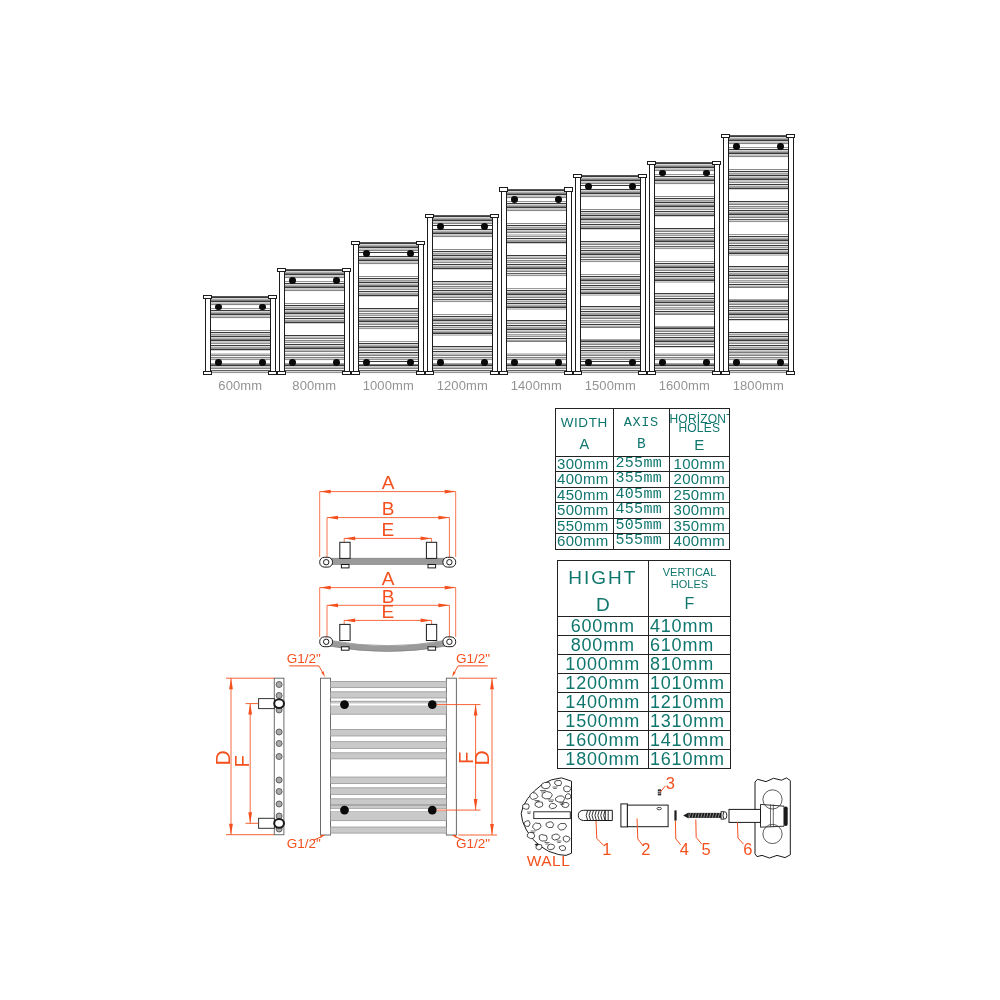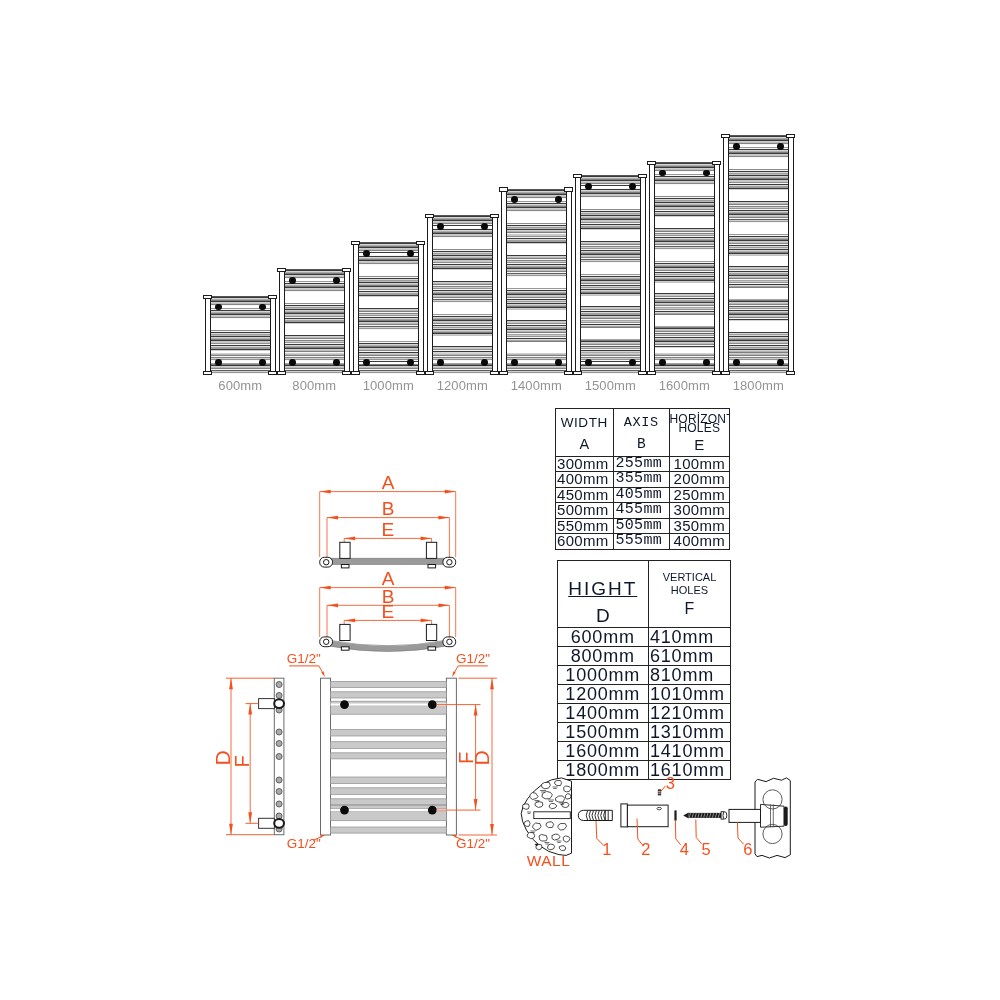--- a/index.html
+++ b/index.html
@@ -21,36 +21,36 @@
   border:1.1px solid #1c1c1c; }
 .rad .botgroup { position:absolute; left:5.5px; right:5.5px; bottom:1.2px; height:21px;
   background-image:repeating-linear-gradient(to top, #f6f6f6 0px, #f6f6f6 0.55px, #7d7d7d 0.75px, #7d7d7d 1.05px, #a9a9a9 1.85px, #dadada 2.65px, #c9c9c9 3.35px, #3a3a3a 3.55px, #3a3a3a 4.35px);
 }
 .rad .dotline { position:absolute; left:5.5px; right:5.5px; height:2px; background:#fff; }
 .rad .dot { position:absolute; width:6.8px; height:6.8px; border-radius:50%; background:#0a0a0a; }
 .radlabel { position:absolute; width:71.5px; text-align:center; font-size:13px;
   color:#939393; letter-spacing:0.1px; }
 table { border-collapse:collapse; position:absolute; background:#fff; table-layout:fixed; }
 td { border:1.6px solid #222; text-align:center; vertical-align:middle; padding:0;
-  overflow:hidden; color:#0f172a; }
+  overflow:hidden; color:#0f766e; }
 .t1 { left:554.5px; top:407.5px; width:175.5px; }
 .t1 td:nth-child(1) { width:58.5px; } .t1 td:nth-child(2) { width:55.5px;font-family:Liberation Mono, monospace; } .t1 td:nth-child(3) { width:60.5px; }
 .t1 .hdr td { height:48px; }
 .t1 .dr td { height:15.0px; font-size:15px; letter-spacing:0.3px; line-height:14.5px; }
 .t1 .dr td:nth-child(1), .t1 .dr td:nth-child(2) { text-align:left; padding-left:1.5px; }
 .h1 { font-size:13.5px; letter-spacing:0.6px; margin-top:3px; }
 .h2 { font-size:14.5px; margin-top:6px; }
 .h2e { font-size:15px; margin-top:2px; }
 .h3 { font-size:12px; letter-spacing:0.2px; line-height:9.5px; margin-top:3px; }
 .t2 { left:556.5px; top:559.5px; width:174.5px; }
 .t2 td:first-child { width:91.5px; }
 .t2 .hdr td { height:46.5px; }
 .t2 .dr2 td { height:19.1px; font-size:18px; letter-spacing:0.8px; line-height:18px; }
 .t2 .dr2 td:nth-child(2) { text-align:left; padding-left:1px; }
-.h1b { font-size:19px; letter-spacing:2px; margin-top:17px;text-decoration:underline; }
+.h1b { font-size:19px; letter-spacing:2px; margin-top:6px; }
 .h2b { font-size:19px; margin-top:5px; }
 .h3b { font-size:11px; line-height:12.5px; margin-top:2px; }
 .h2f { font-size:16px; margin-top:4px; }
 svg.overlay { position:absolute; left:0; top:0; }
 </style>
 </head>
 <body>
 <div id="page">
 
 <div class="rad" style="left:204.5px;top:294.6px;height:80.39999999999998px;">

